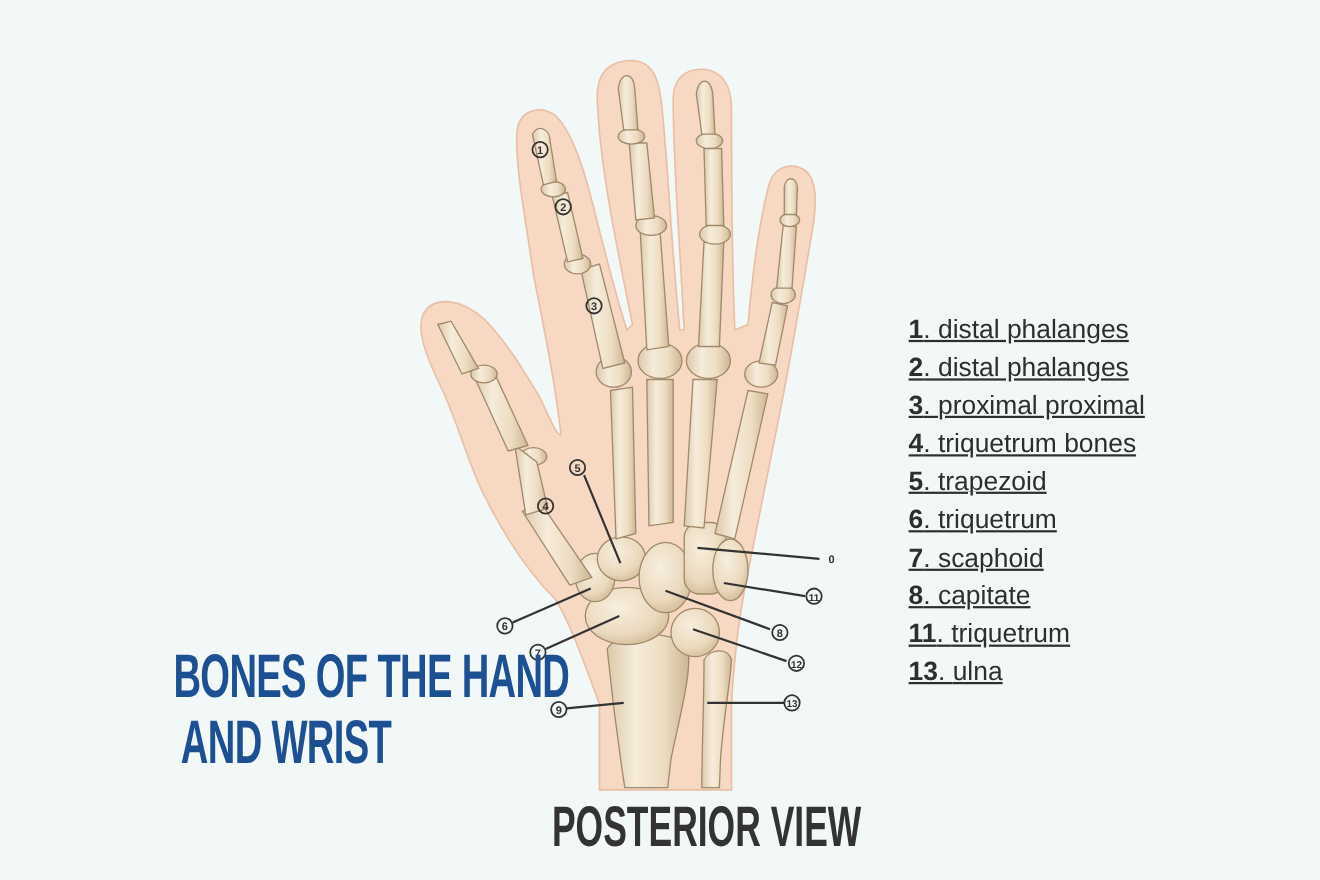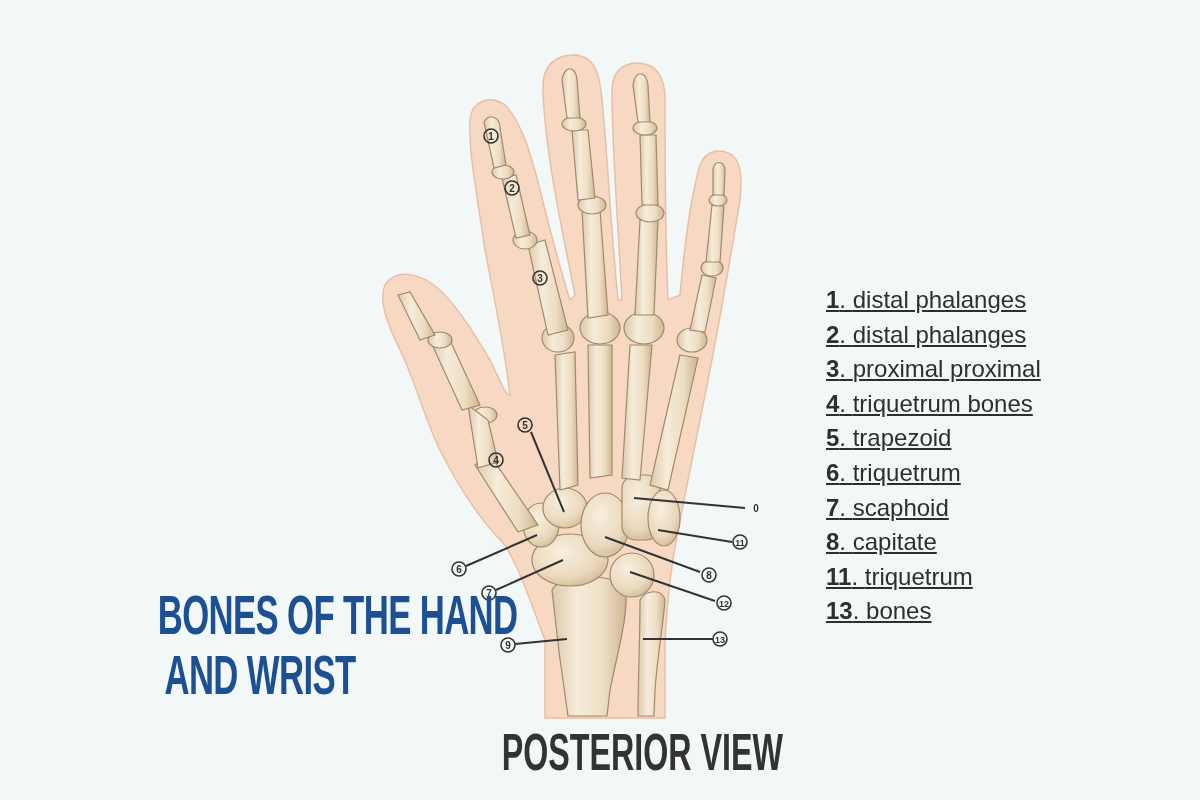--- a/index.html
+++ b/index.html
@@ -247,14 +247,14 @@
 <ol class="legend">
   <li><span class="num">1</span><span class="sep">. </span><span>distal phalanges</span></li>
   <li><span class="num">2</span><span class="sep">. </span><span>distal phalanges</span></li>
   <li><span class="num">3</span><span class="sep">. </span><span>proximal proximal</span></li>
   <li><span class="num">4</span><span class="sep">. </span><span>triquetrum bones</span></li>
   <li><span class="num">5</span><span class="sep">. </span><span>trapezoid</span></li>
   <li><span class="num">6</span><span class="sep">. </span><span>triquetrum</span></li>
   <li><span class="num">7</span><span class="sep">. </span><span>scaphoid</span></li>
   <li><span class="num">8</span><span class="sep">. </span><span>capitate</span></li>
   <li><span class="num">11</span><span class="sep">. </span><span>triquetrum</span></li>
-  <li><span class="num">13</span><span class="sep">. </span><span>bones</span></li>
+  <li><span class="num">13</span><span class="sep">. </span><span>ulna</span></li>
 </ol>
 
 </body></html>

